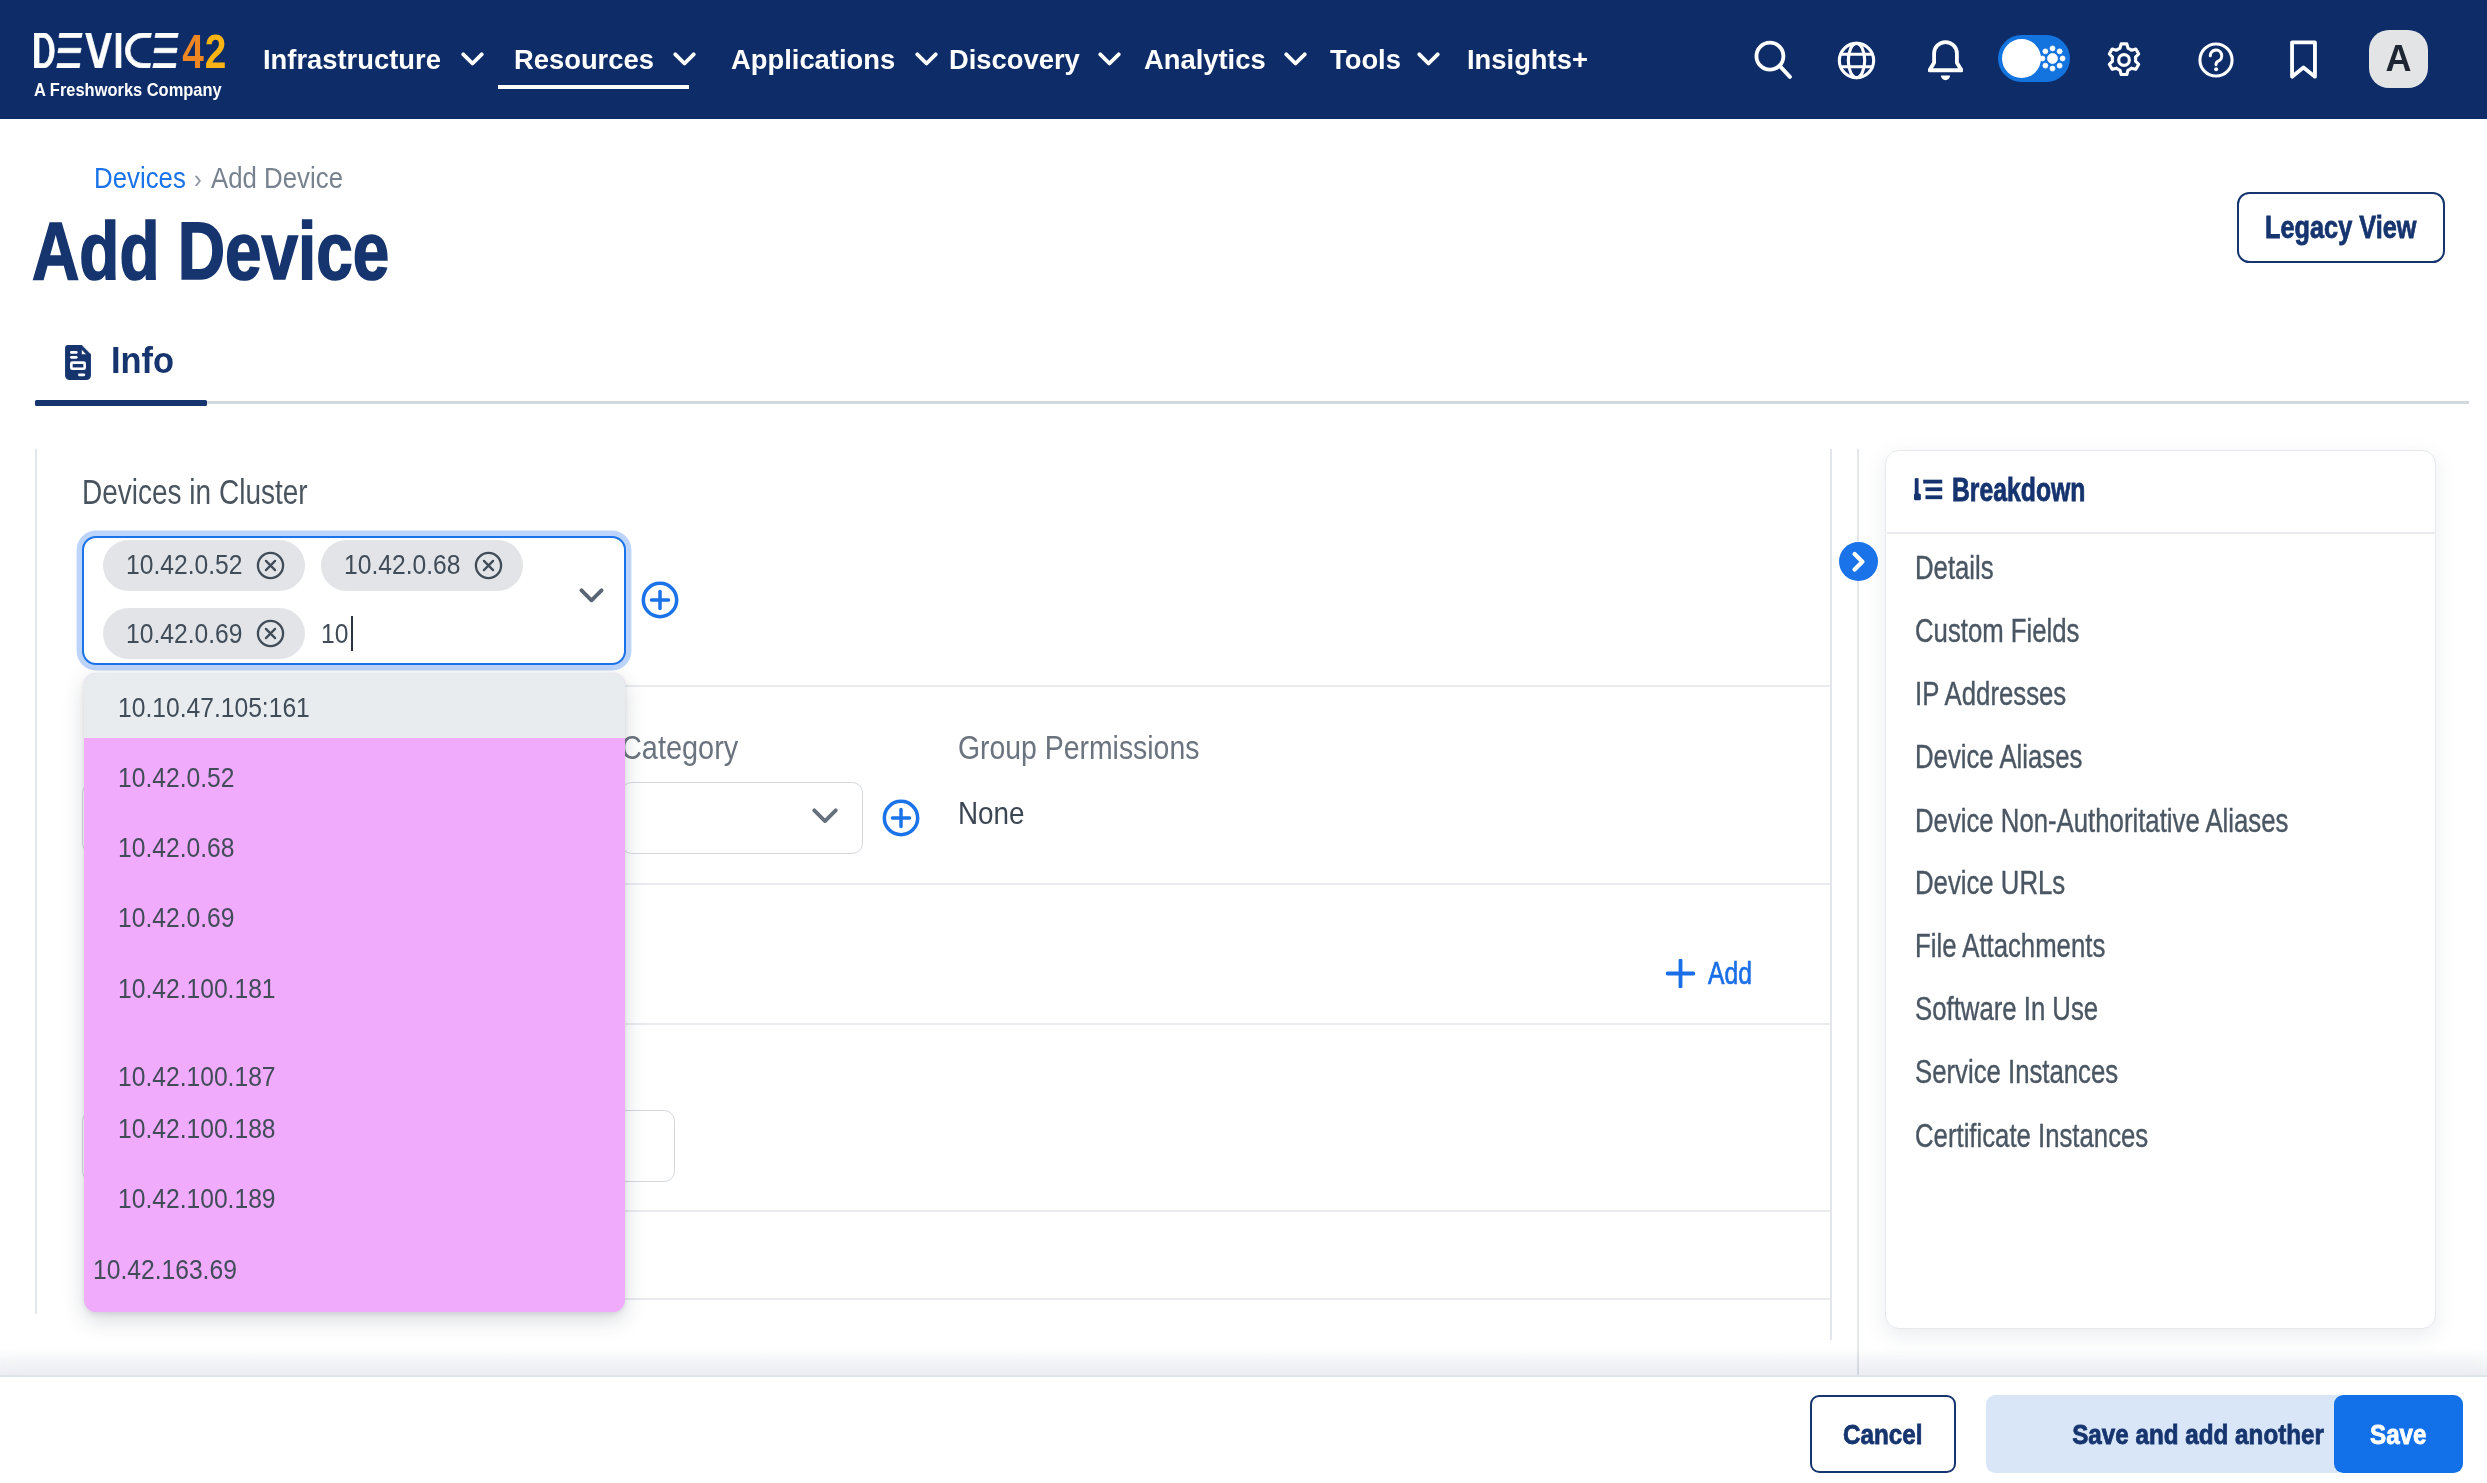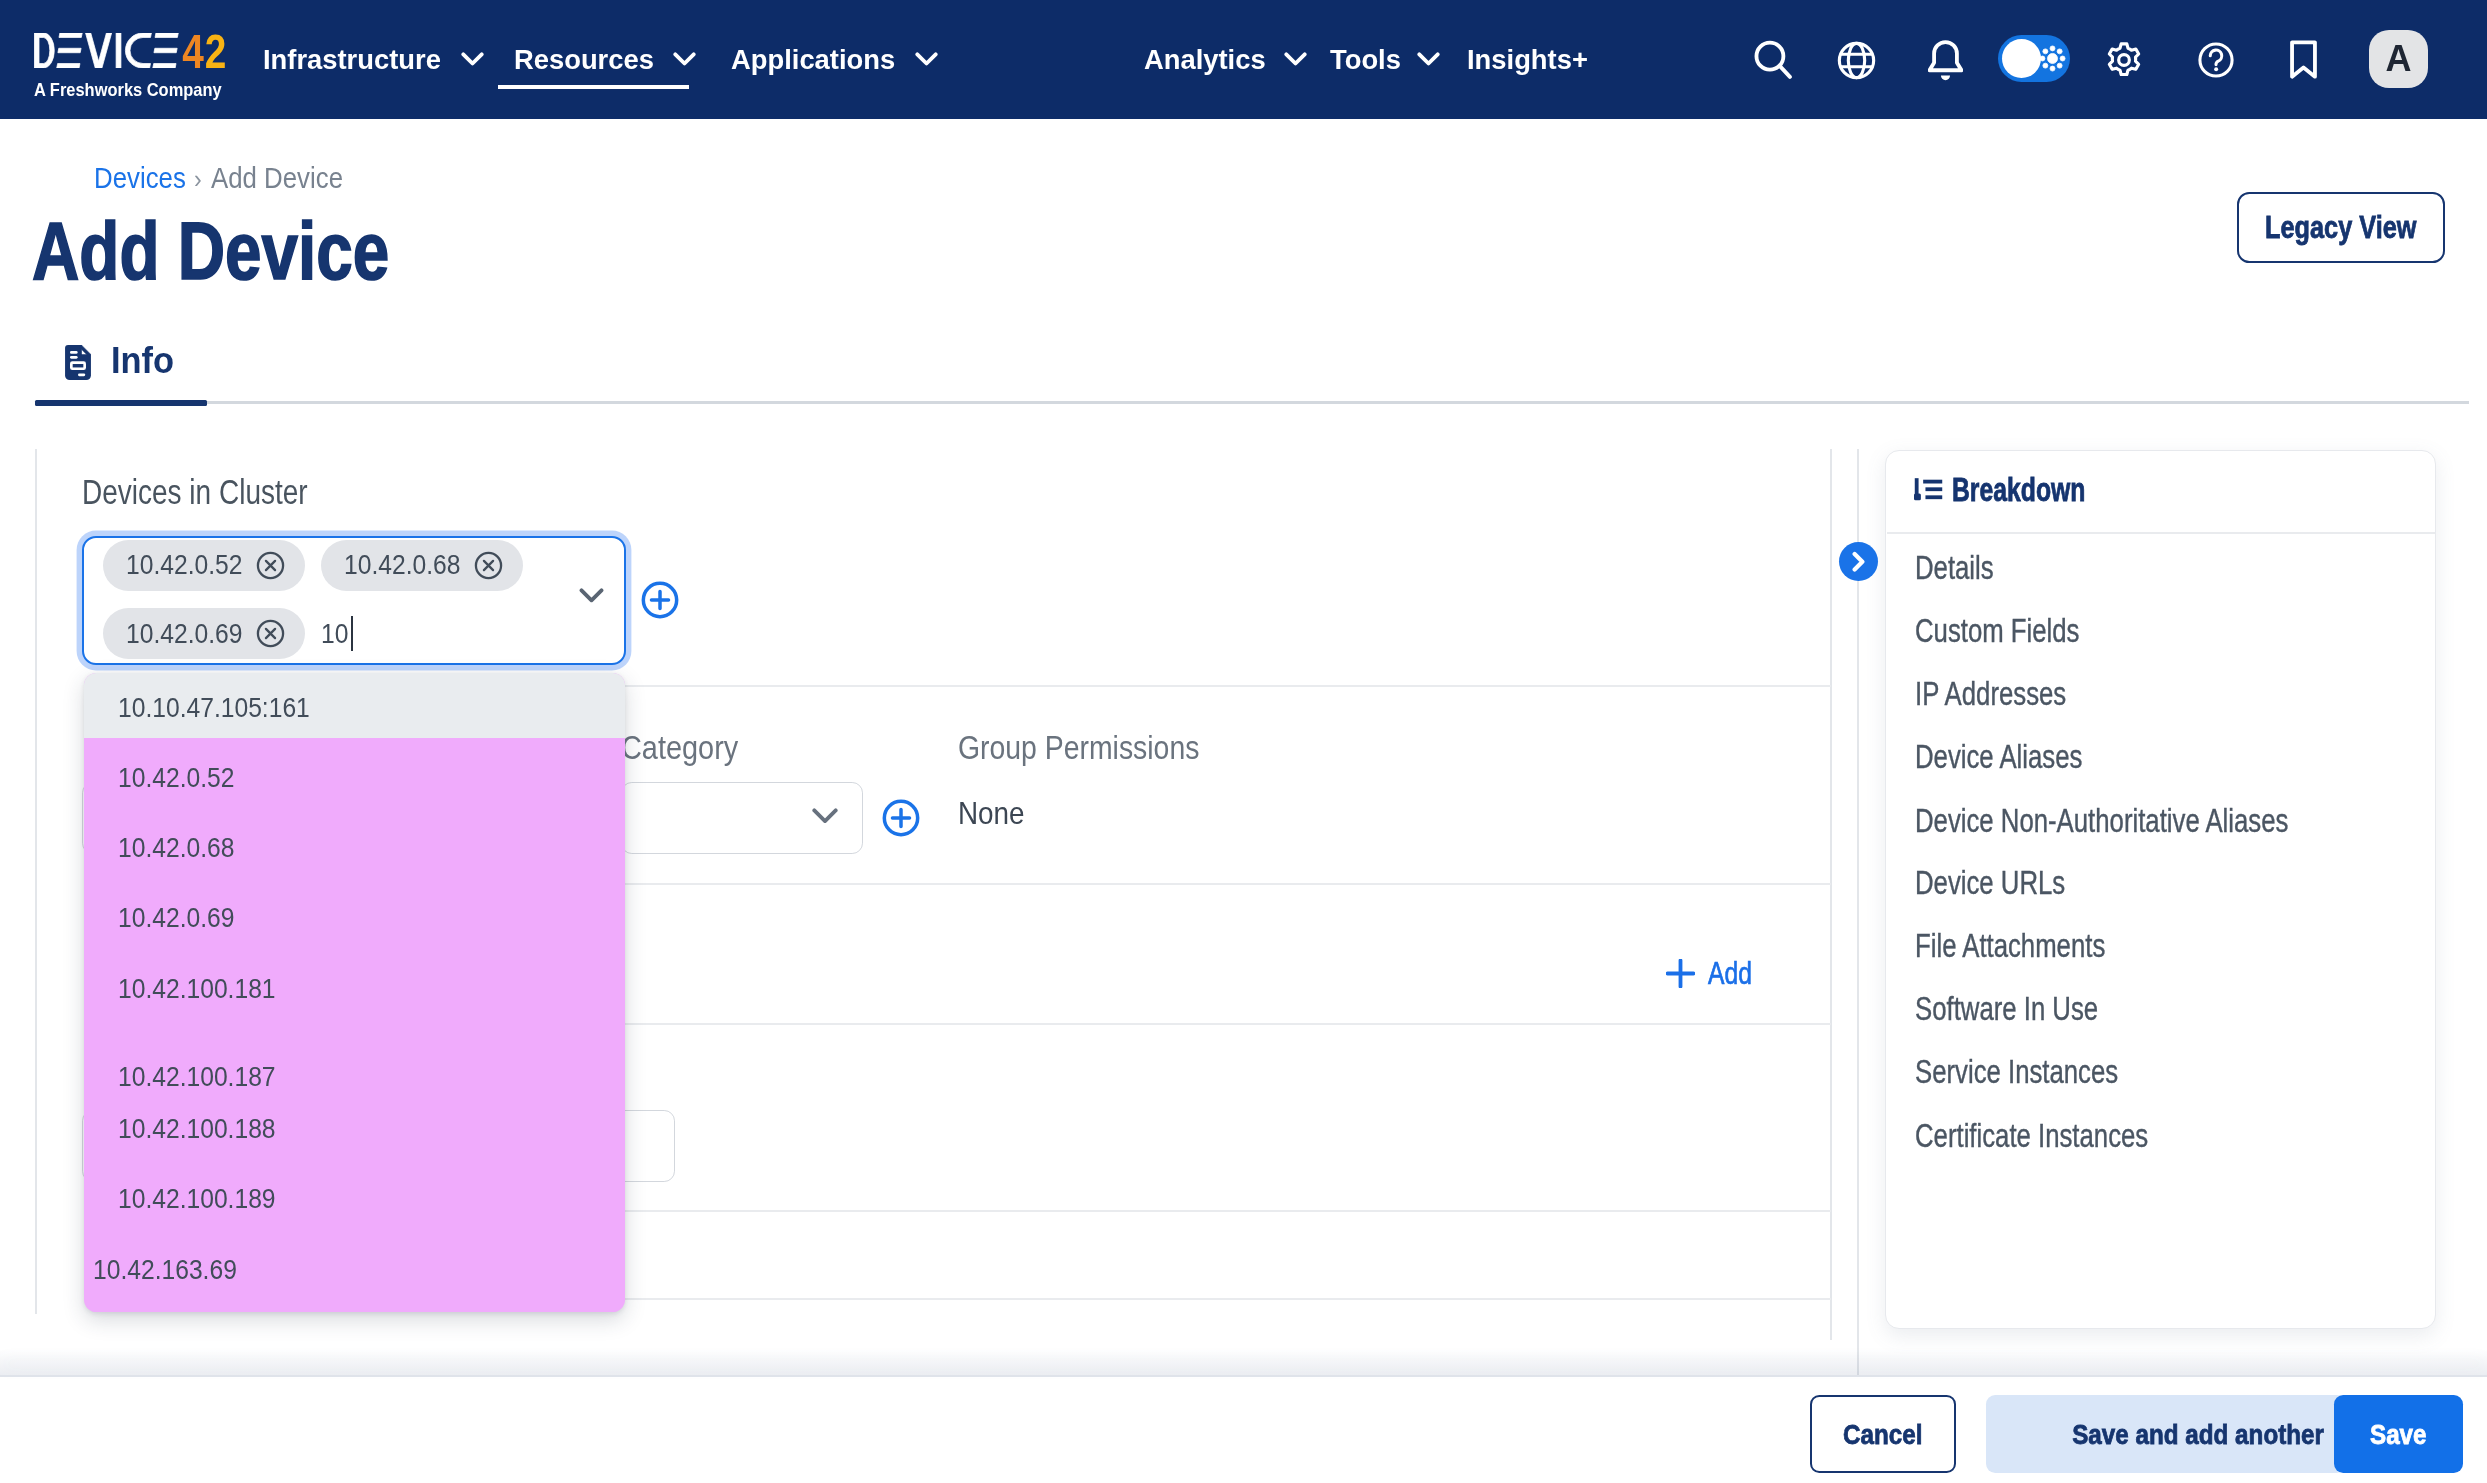--- a/index.html
+++ b/index.html
@@ -144,20 +144,26 @@
           <path d="M3 3 L15 15 L27 3" fill="none" stroke="#fff" stroke-width="5" stroke-linecap="round" stroke-linejoin="round"></path>
         </svg>
       </div>
     <div style="position:absolute; left:498px; top:85px; width:191px; height:3.9px; background:#fff;"></div>
     <div class="navitem" style="left:715px;margin-left:16px;">
         <span>Applications</span>
         <svg class="navchev" width="23" height="14.6" viewBox="0 0 30 19">
           <path d="M3 3 L15 15 L27 3" fill="none" stroke="#fff" stroke-width="5" stroke-linecap="round" stroke-linejoin="round"></path>
         </svg>
       </div>
+    <div class="navitem" style="left:949px;">
+        <span>Discovery</span>
+        <svg class="navchev" width="23" height="14.6" viewBox="0 0 30 19">
+          <path d="M3 3 L15 15 L27 3" fill="none" stroke="#fff" stroke-width="5" stroke-linecap="round" stroke-linejoin="round"></path>
+        </svg>
+      </div>
     <div class="navitem" style="left:1144px;">
         <span>Analytics</span>
         <svg class="navchev" width="23" height="14.6" viewBox="0 0 30 19">
           <path d="M3 3 L15 15 L27 3" fill="none" stroke="#fff" stroke-width="5" stroke-linecap="round" stroke-linejoin="round"></path>
         </svg>
       </div>
     <div class="navitem" style="left:1330px;">
         <span>Tools</span>
         <svg class="navchev" width="23" height="14.6" viewBox="0 0 30 19">
           <path d="M3 3 L15 15 L27 3" fill="none" stroke="#fff" stroke-width="5" stroke-linecap="round" stroke-linejoin="round"></path>

